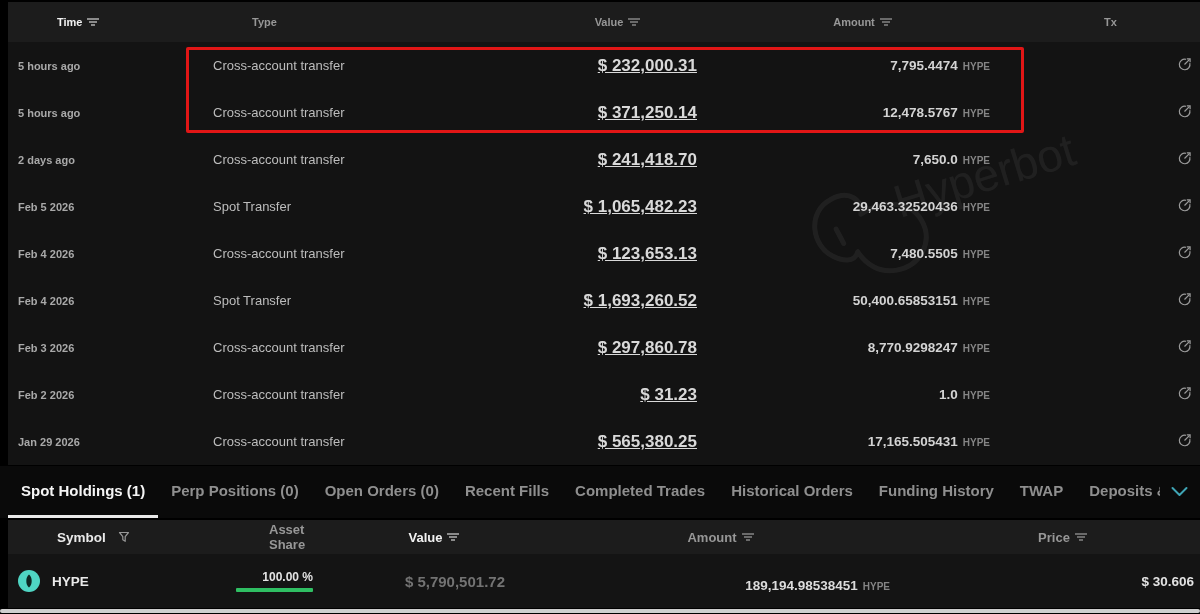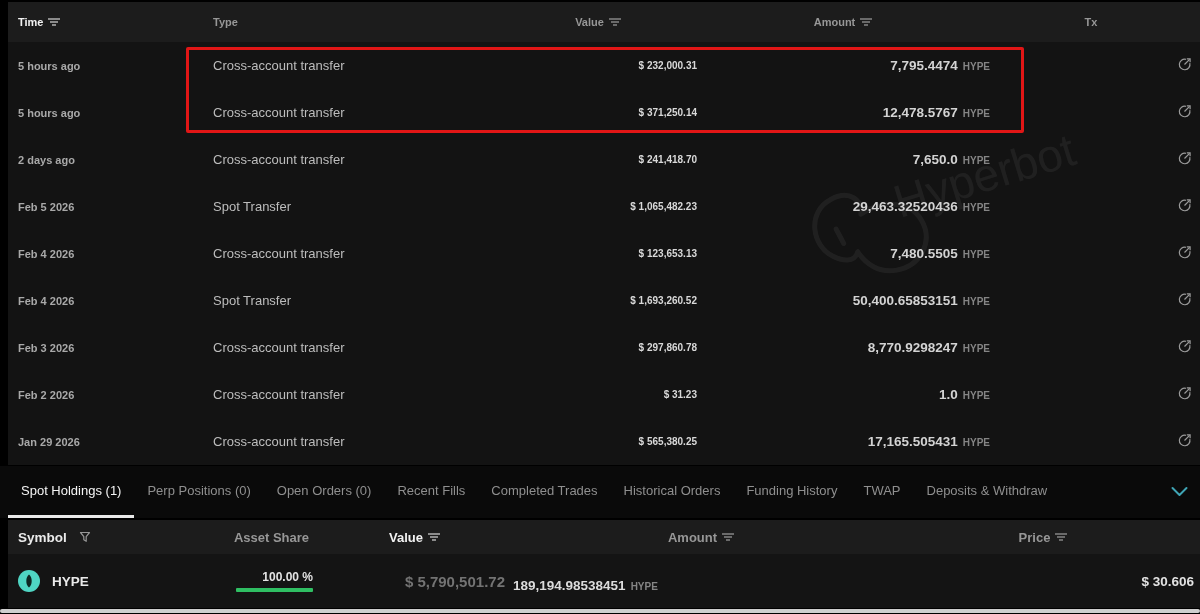--- a/index.html
+++ b/index.html
@@ -9,49 +9,49 @@
 
   
   .transfers { position:absolute; left:8px; top:2px; width:1192px; }
   .t-head, .t-row { display:grid; grid-template-columns:205px 287px 197px 293px 1fr; align-items:center; }
   .t-head { height:40px; background:#1c1c1c; }
   .t-body { background:#131313; }
   .t-row { height:47px; }
   .c { font-size:13px; }
   .c.time { padding-left:10px; font-size:11px; font-weight:700; color:#a9a9a9; }
   .c.type { color:#bdbdbd; font-size:13px; }
-  .c.val  { text-align:right; color:#d9d9d9; font-weight:600; font-size:10px; }
+  .c.val  { text-align:right; color:#d9d9d9; font-weight:600; font-size:17px;text-decoration:underline; }
   .c.amt  { text-align:right; color:#d3d3d3; font-weight:600; font-size:13.5px; }
   .c.tx   { text-align:right; padding-right:8px; }
   .unit { font-size:10px; font-weight:700; color:#858585; margin-left:5px; }
-  .th { font-size:11px; font-weight:700; color:#979797; display:flex; align-items:center; gap:5px; }
+  .th { font-size:11px; font-weight:700; color:#979797; display:flex; align-items:center; gap:5px;margin-left:39px; }
   .th.time { color:#f2f2f2; }
   .th.right { justify-content:center; }
   .th svg { flex:0 0 auto; }
   .txicon { cursor:pointer; }
 
   
   .tabbar { position:absolute; left:0; top:466px; width:1200px; height:52px; background:#0a0a0a; }
   .tabs { display:flex; align-items:stretch; height:100%; padding-left:8px; width:1160px; overflow:hidden; white-space:nowrap; }
-  .tab { display:flex; align-items:center; padding:0 13px; font-size:13px; font-weight:400; color:#8f8f8f; cursor:pointer; border-bottom:3px solid transparent; flex:0 0 auto; }
+  .tab { display:flex; align-items:center; padding:0 13px; font-size:15px; font-weight:700; color:#8f8f8f; cursor:pointer; border-bottom:3px solid transparent; flex:0 0 auto; }
   .tab.active { color:#f5f5f5; border-bottom-color:#e9e9e9; }
   .tab-chevron { position:absolute; right:12px; top:50%; transform:translateY(-50%); cursor:pointer; }
 
   
   .holdings { position:absolute; left:8px; top:520px; width:1192px; }
   .h-head, .h-row { display:grid; grid-template-columns:222px 95px 188px 380px 1fr; align-items:center; }
   .h-head { height:34px; background:#1c1c1c; }
   .h-row { height:54px; background:#141414; }
   .hc { font-size:13px; }
   .hc.sym { padding-left:10px; display:flex; align-items:center; gap:12px; color:#eaeaea; font-weight:600; font-size:13.5px; }
   .hc.share { text-align:right; padding-right:12px; }
   .share-num { font-size:12px; font-weight:700; color:#e3e3e3; }
   .share-bar { margin-top:4px; margin-left:auto; width:77px; height:4px; border-radius:1px; }
   .hc.hval { text-align:right; padding-right:8px; color:#737373; font-weight:700; font-size:15px; }
-  .hc.hamt { text-align:left; padding-right:3px; color:#dcdcdc; font-weight:600; font-size:13.5px;margin-top:8px; }
+  .hc.hamt { text-align:right; padding-right:3px; color:#dcdcdc; font-weight:600; font-size:13.5px;margin-top:8px; }
   .hc.hprice { text-align:right; padding-right:6px; color:#e3e3e3; font-weight:600; font-size:13.5px; }
   .h-head .th { height:100%; }
   .h-head .th.sym { padding-left:10px; }
   .h-head .th.hval-h { color:#f2f2f2; }
 
   
   .annotation-box { position:absolute; left:186px; top:47px; width:838px; height:86px; border:3px solid #e11616; border-radius:2px; pointer-events:none; z-index:20; }
   .watermark { position:absolute; left:770px; top:128px; width:340px; height:170px; pointer-events:none; z-index:5; }
   .hscrollbar { position:absolute; left:0; bottom:1px; width:1200px; height:4px; background:#cfcfcf; border-radius:2px; cursor:pointer; }
 </style>

